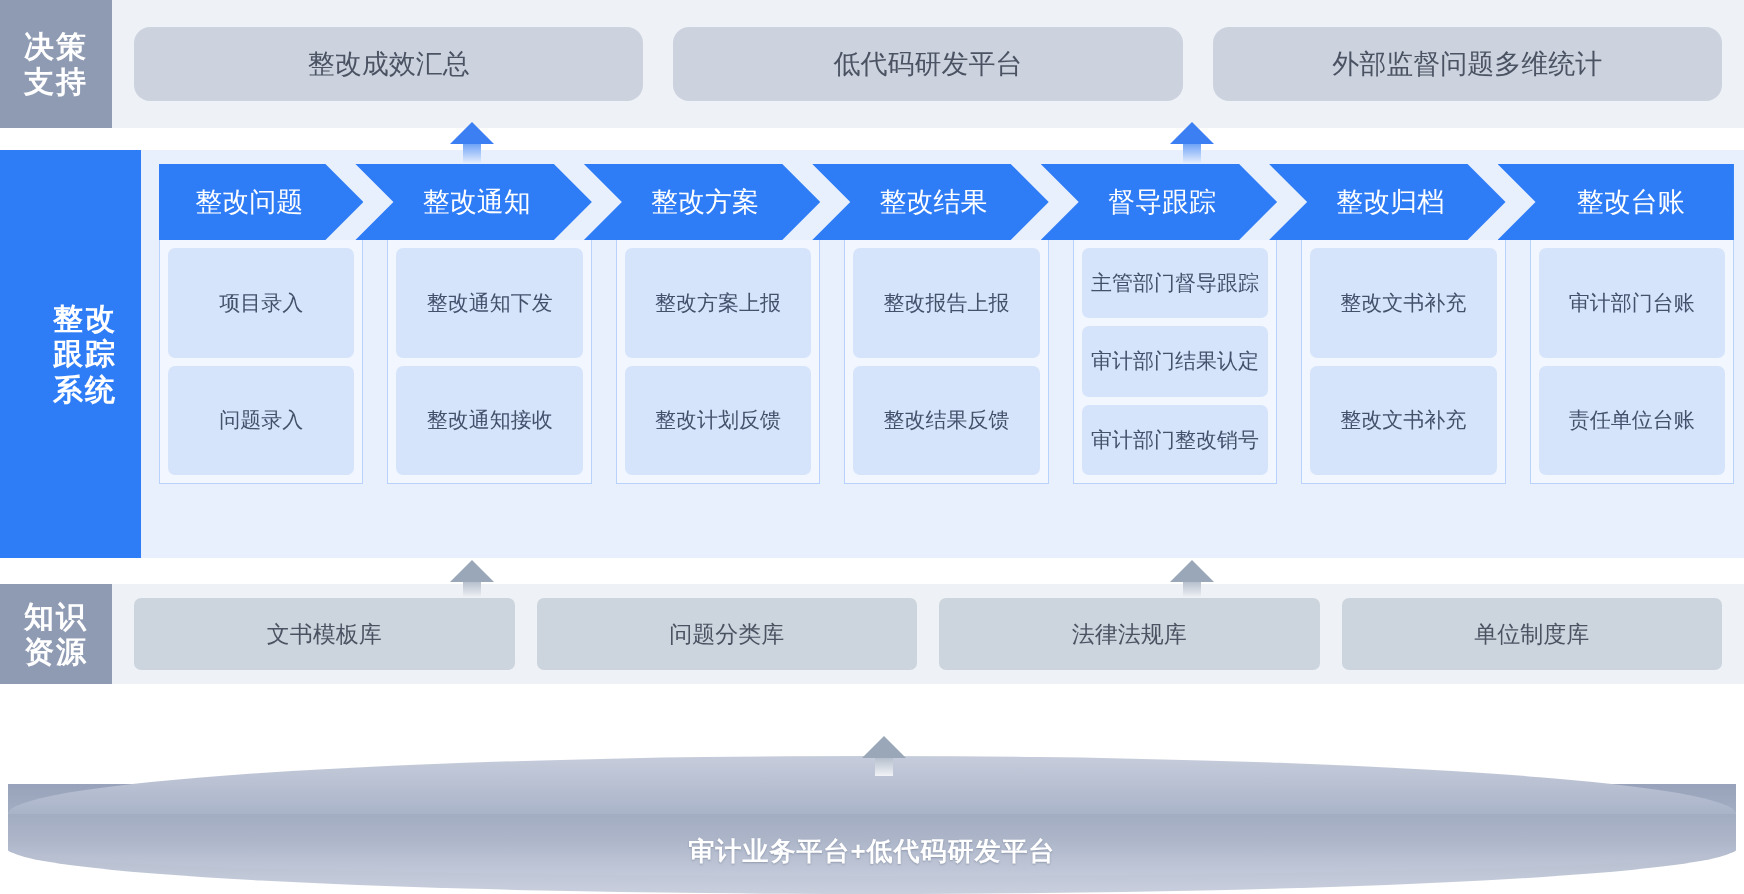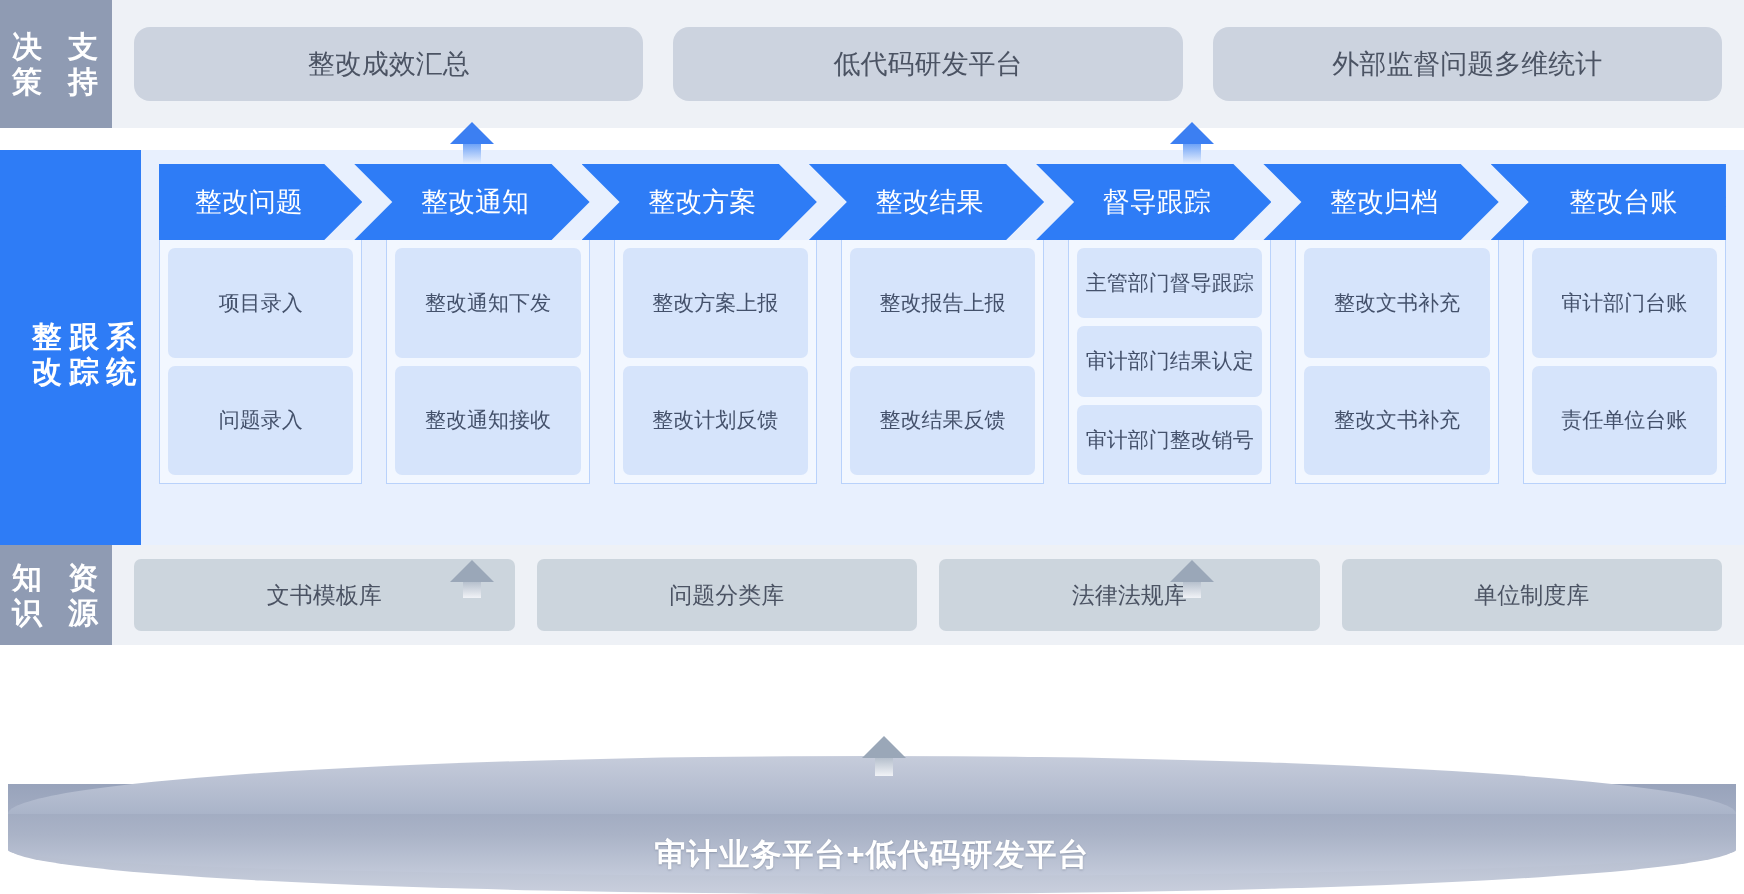--- a/index.html
+++ b/index.html
@@ -11,21 +11,21 @@
     position:relative;
   }
   .canvas{position:relative;width:1744px;height:894px;}
 
   
   .band{position:absolute;left:0;right:0;display:flex;align-items:stretch;}
 
   
   .vtag{
     width:112px;flex:0 0 112px;
-    display:flex;align-items:center;justify-content:center;
+    display:flex;flex-direction:column;align-items:center;justify-content:center;
     color:#ffffff;font-weight:bold;line-height:1.18;letter-spacing:2px;
     text-align:center;
   }
   .vtag span{display:block;}
 
   
   #row-decision{top:0;height:128px;}
   #row-decision .vtag{background:#8f9bb3;font-size:30px;}
   .decision-body{
     flex:1;background:#eef1f6;display:flex;align-items:center;
@@ -34,21 +34,21 @@
   .decision-card{
     flex:1;height:74px;background:#ccd3df;border-radius:16px;
     display:flex;align-items:center;justify-content:center;
     color:#4b5363;font-size:27px;
   }
 
   
   #row-track{top:150px;height:408px;}
   #row-track .vtag{background:#2e7cf6;font-size:30px;padding-left:29px;}
   .track-body{
-    flex:1;background:#e8f0fe;padding:14px 18px 22px 18px;
+    flex:1;background:#e8f0fe;padding:14px 10px 22px 18px;
     display:flex;align-items:flex-start;
   }
   .stage-strip{display:flex;width:100%;align-items:flex-start;}
   .stage{position:relative;flex:1;display:flex;flex-direction:column;min-width:0;}
   .stage + .stage{margin-left:24px;}
 
   
   .chev{
     position:relative;height:76px;background:#2e7cf6;color:#fff;
     font-size:27px;display:flex;align-items:center;justify-content:center;
@@ -74,21 +74,21 @@
     box-sizing:border-box;
   }
   .panel.h-tall{height:244px;}
   .cell{
     background:#d6e4fb;border-radius:7px;color:#44516b;font-size:21px;
     display:flex;align-items:center;justify-content:center;text-align:center;
     flex:1;padding:4px 2px;white-space:nowrap;
   }
 
   
-  #row-know{top:545px;height:100px;}
+  #row-know{top:584px;height:100px;}
   #row-know .vtag{background:#8f9bb3;font-size:30px;}
   .know-body{
     flex:1;background:#eef1f6;display:flex;align-items:center;
     gap:22px;padding:0 22px;
   }
   .know-card{
     flex:1;height:72px;background:#ccd5dd;border-radius:7px;
     display:flex;align-items:center;justify-content:center;
     color:#4b5363;font-size:23px;
   }
@@ -107,21 +107,21 @@
     background:linear-gradient(180deg,#c6ccdb 0%,#aab4c9 100%);
     border-radius:50%/100% 100% 0 0;
   }
   .cyl-bottom-shade{
     position:absolute;left:8px;top:100px;width:1728px;height:46px;
     background:linear-gradient(180deg,#b3bbcd 0%,#c9cfdd 100%);
     border-radius:50%/0 0 100% 100%;
   }
   .cyl-text{
     position:absolute;left:0;right:0;top:86px;text-align:center;
-    color:#ffffff;font-size:31px;font-weight:bold;letter-spacing:1px;
+    color:#ffffff;font-size:26px;font-weight:bold;letter-spacing:1px;
     text-shadow:0 1px 2px rgba(70,80,100,.35);
   }
 
   
   .arrow{position:absolute;width:44px;}
   .arrow .head{
     width:0;height:0;margin:0 auto;
     border-left:22px solid transparent;border-right:22px solid transparent;
   }
   .arrow .stem{width:18px;margin:0 auto;}

